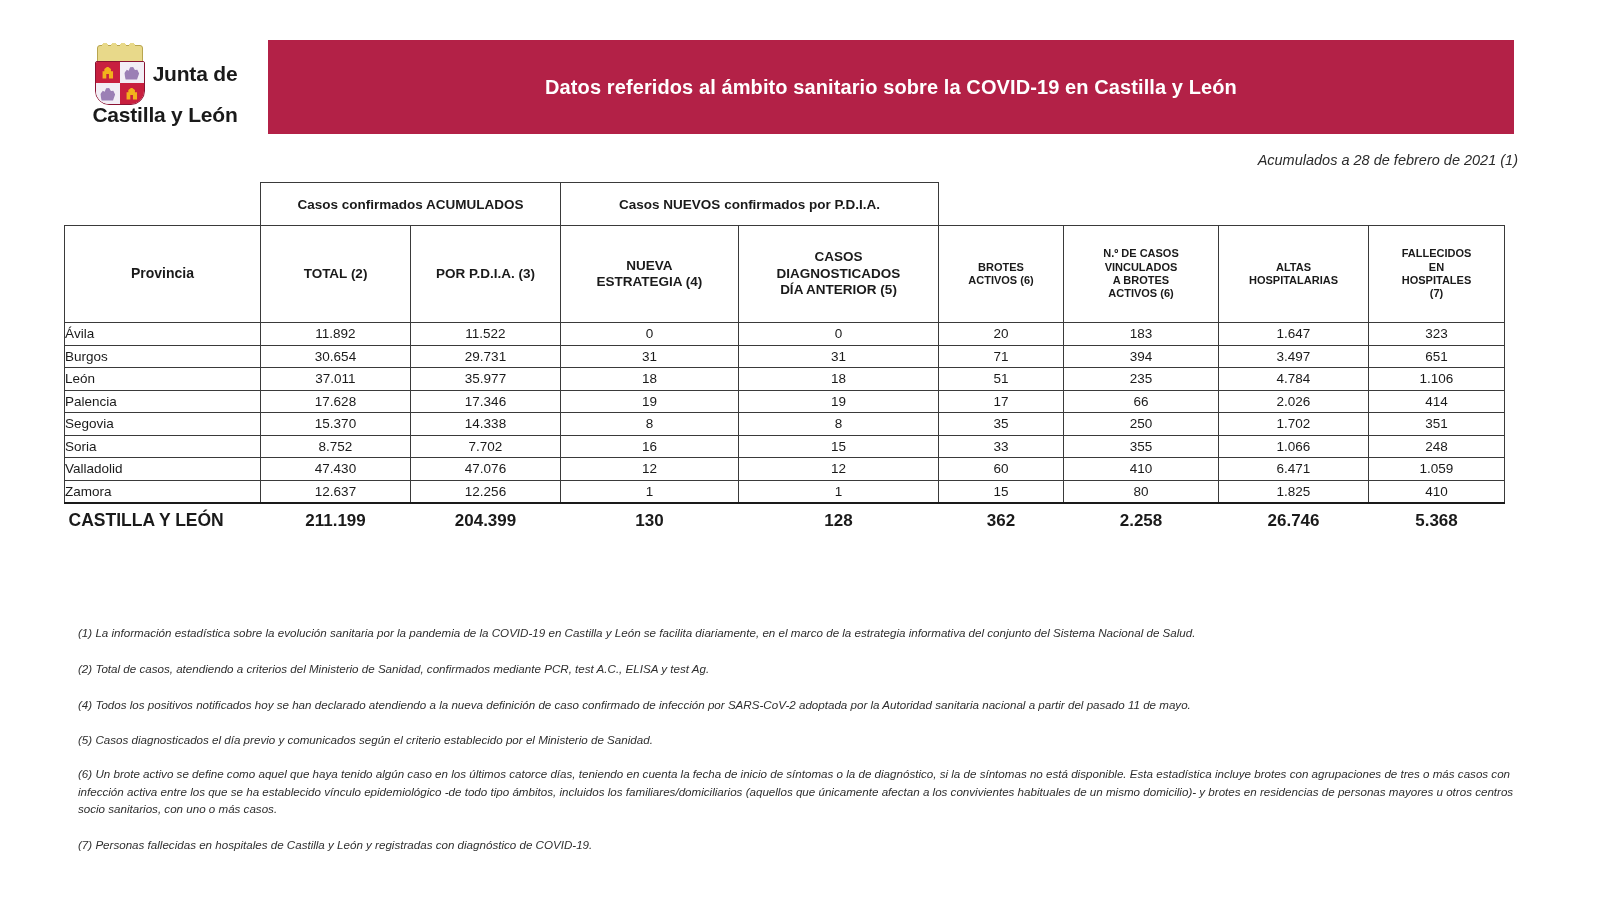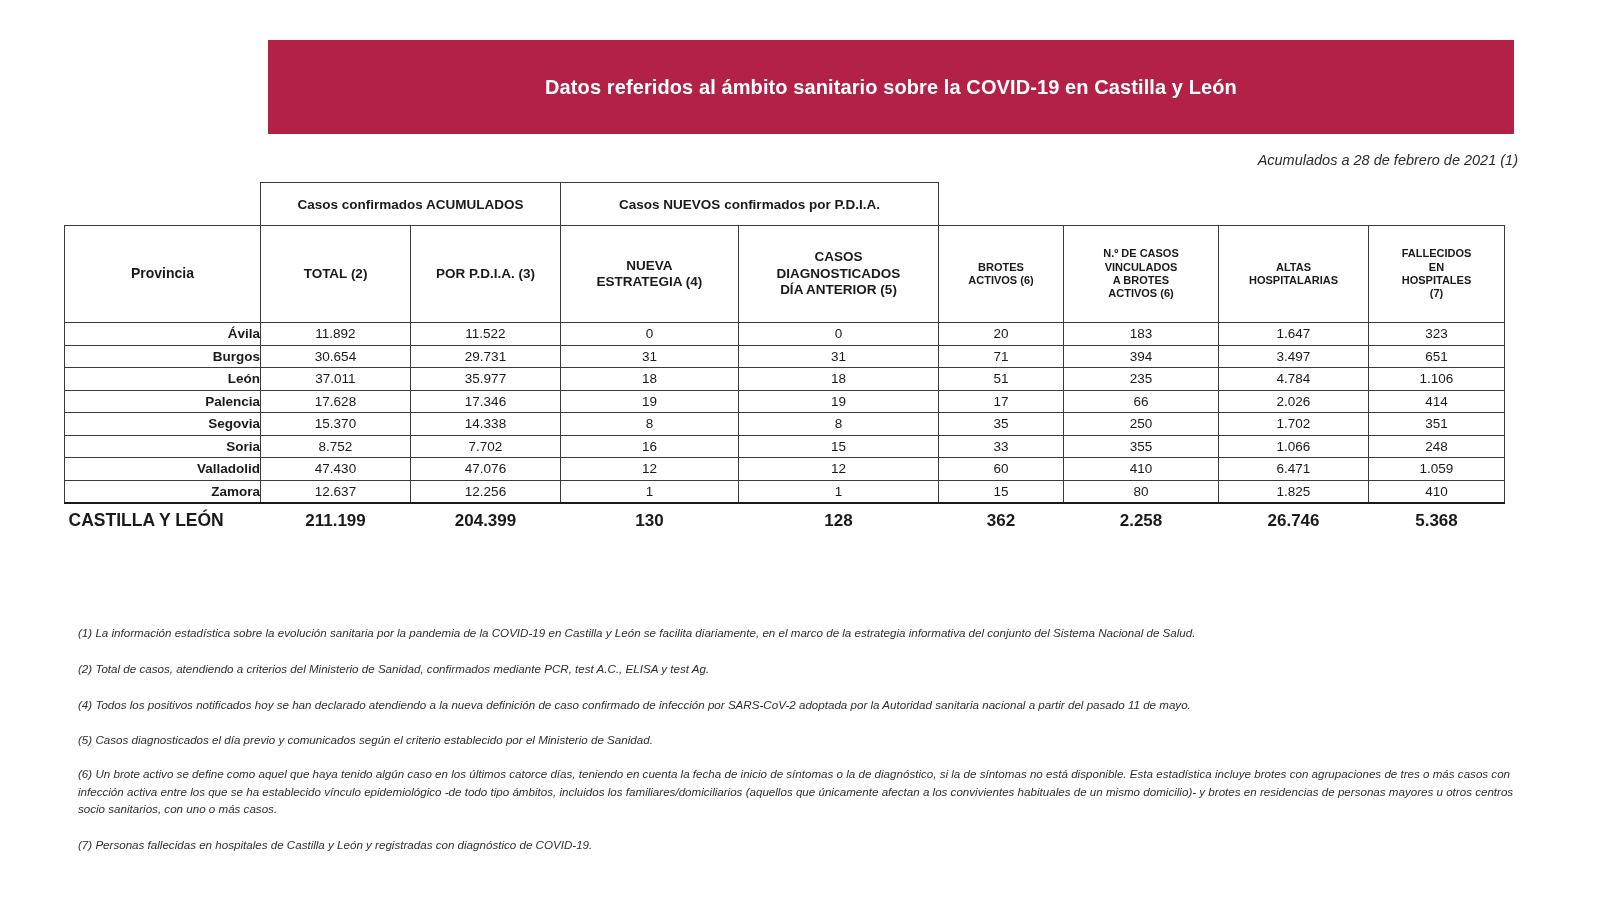--- a/index.html
+++ b/index.html
@@ -179,23 +179,23 @@
     line-height: 1.22;
     font-size: 13.5px;
   }
   .col-head.prov {
     font-size: 14px;
   }
   .col-head.small {
     font-size: 11px;
   }
   td.prov-name {
-    text-align: right;
+    text-align: left;
     padding-left: 7px;
-    font-weight: bold;
+    font-weight: normal;
     font-size: 14.5px;
     height: 21.5px;
     line-height: 1;
   }
   td.num {
     text-align: center;
     height: 21.5px;
     font-size: 14px;
     line-height: 1;
   }
@@ -240,20 +240,35 @@
   }
   .note.block {
     margin-bottom: 19px;
   }
 </style>
 </head>
 <body>
 
 <div class="header">
 
+  <div class="logo-block">
+    <div class="crest-row">
+      <div class="crest">
+        <div class="crown"></div>
+        <div class="shield">
+          <div class="q-red"></div>
+          <div class="q-white"></div>
+          <div class="q-white"></div>
+          <div class="q-red"></div>
+        </div>
+      </div>
+      <div class="logo-text">Junta de</div>
+    </div>
+    <div class="logo-text-2">Castilla y León</div>
+  </div>
 
   <div class="banner">
     <div class="banner-title">Datos referidos al ámbito sanitario sobre la COVID-19 en Castilla y León</div>
   </div>
 </div>
 
 <div class="accum-date">Acumulados a 28 de febrero de 2021 (1)</div>
 
 <div class="table-wrap">
   <table class="data">

